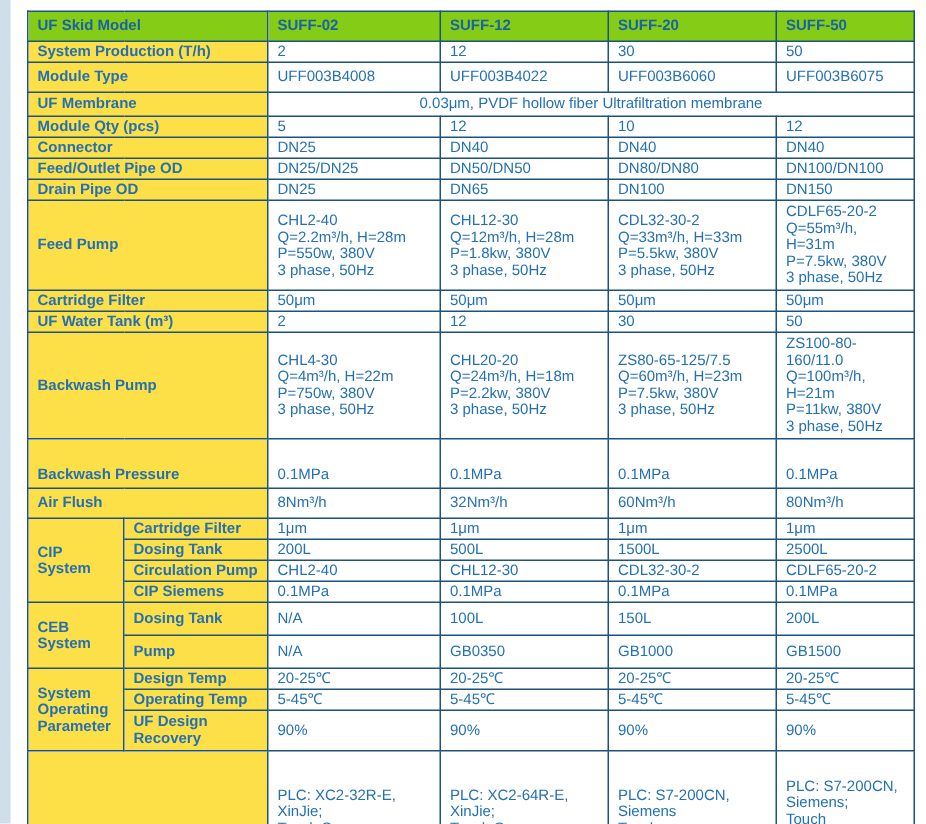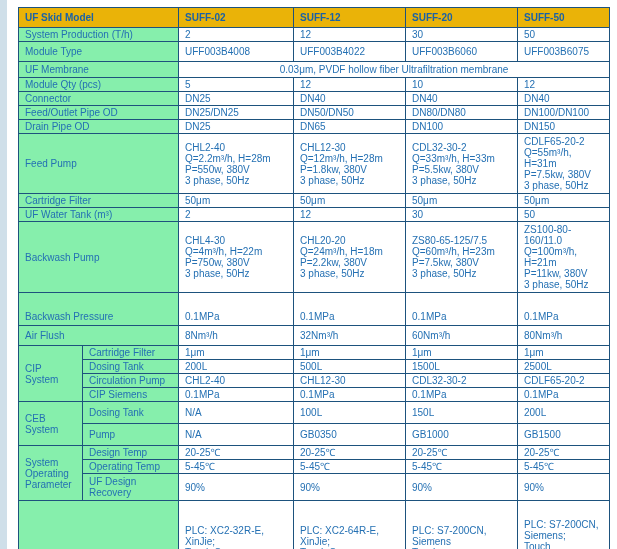--- a/index.html
+++ b/index.html
@@ -9,23 +9,23 @@
   #spec-table-wrap { position:absolute; left:18px; top:7px; }
   table { border-collapse:collapse; table-layout:fixed; width:591px; }
   col.c-lab1 { width:64px; }
   col.c-lab2 { width:96px; }
   col.c-v1 { width:115px; }
   col.c-v2 { width:112px; }
   col.c-v3 { width:112px; }
   col.c-v4 { width:92px; }
   td { border:1px solid #1d527d; font-size:10px; line-height:11px; color:#2470b3;
        padding:1px 6px; vertical-align:middle; text-align:left; overflow:hidden; }
-  tr.hdr td { background:#eab308; font-weight:bold; color:#1a62a6;
+  tr.hdr td { background:#84cc16; font-weight:bold; color:#1a62a6;
               padding-top:4px; padding-bottom:4px; }
-  td.lbl { background:#86efac; }
+  td.lbl { background:#fde047;font-weight:bold; }
   td.val { background:#ffffff; white-space:pre-line; }
   td.center { text-align:center;margin-top:35px; }
   tr.p2 td { padding-top:2px; padding-bottom:2px; }
   tr.p3 td { padding-top:18px; padding-bottom:3px; }
   tr.p4 td { padding-top:4px; padding-bottom:4px; }
   tr.p5 td { padding-top:5px; padding-bottom:5px; }
 </style>
 </head>
 <body>
 

